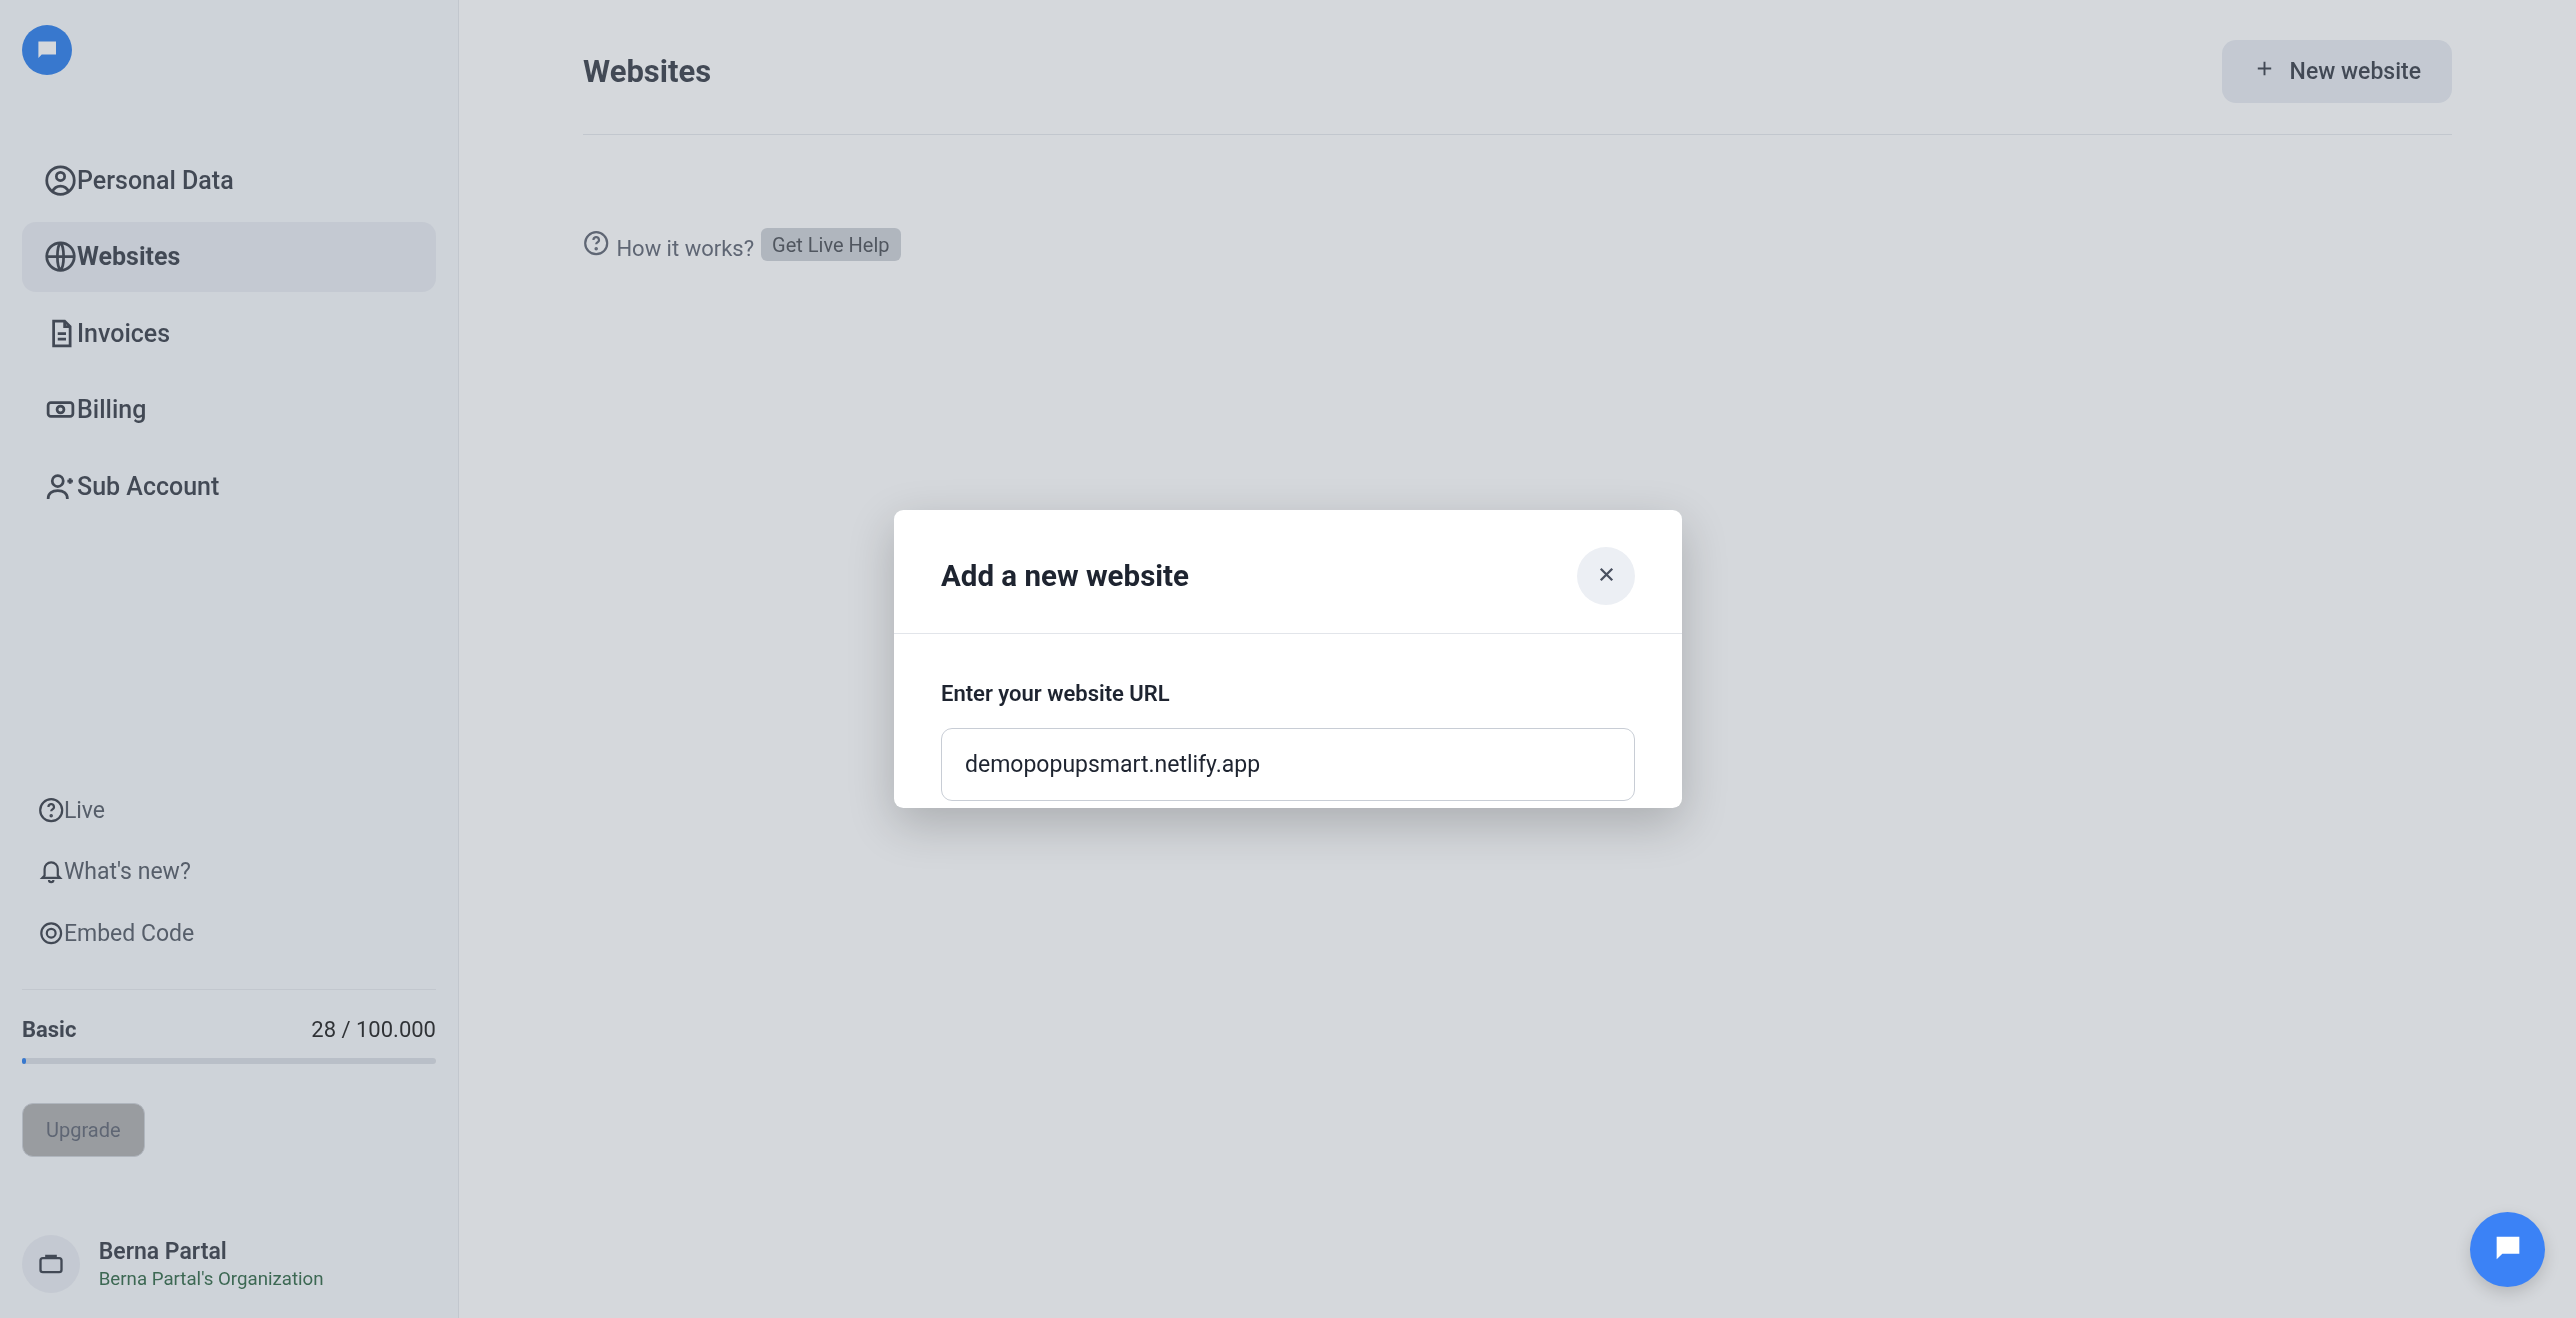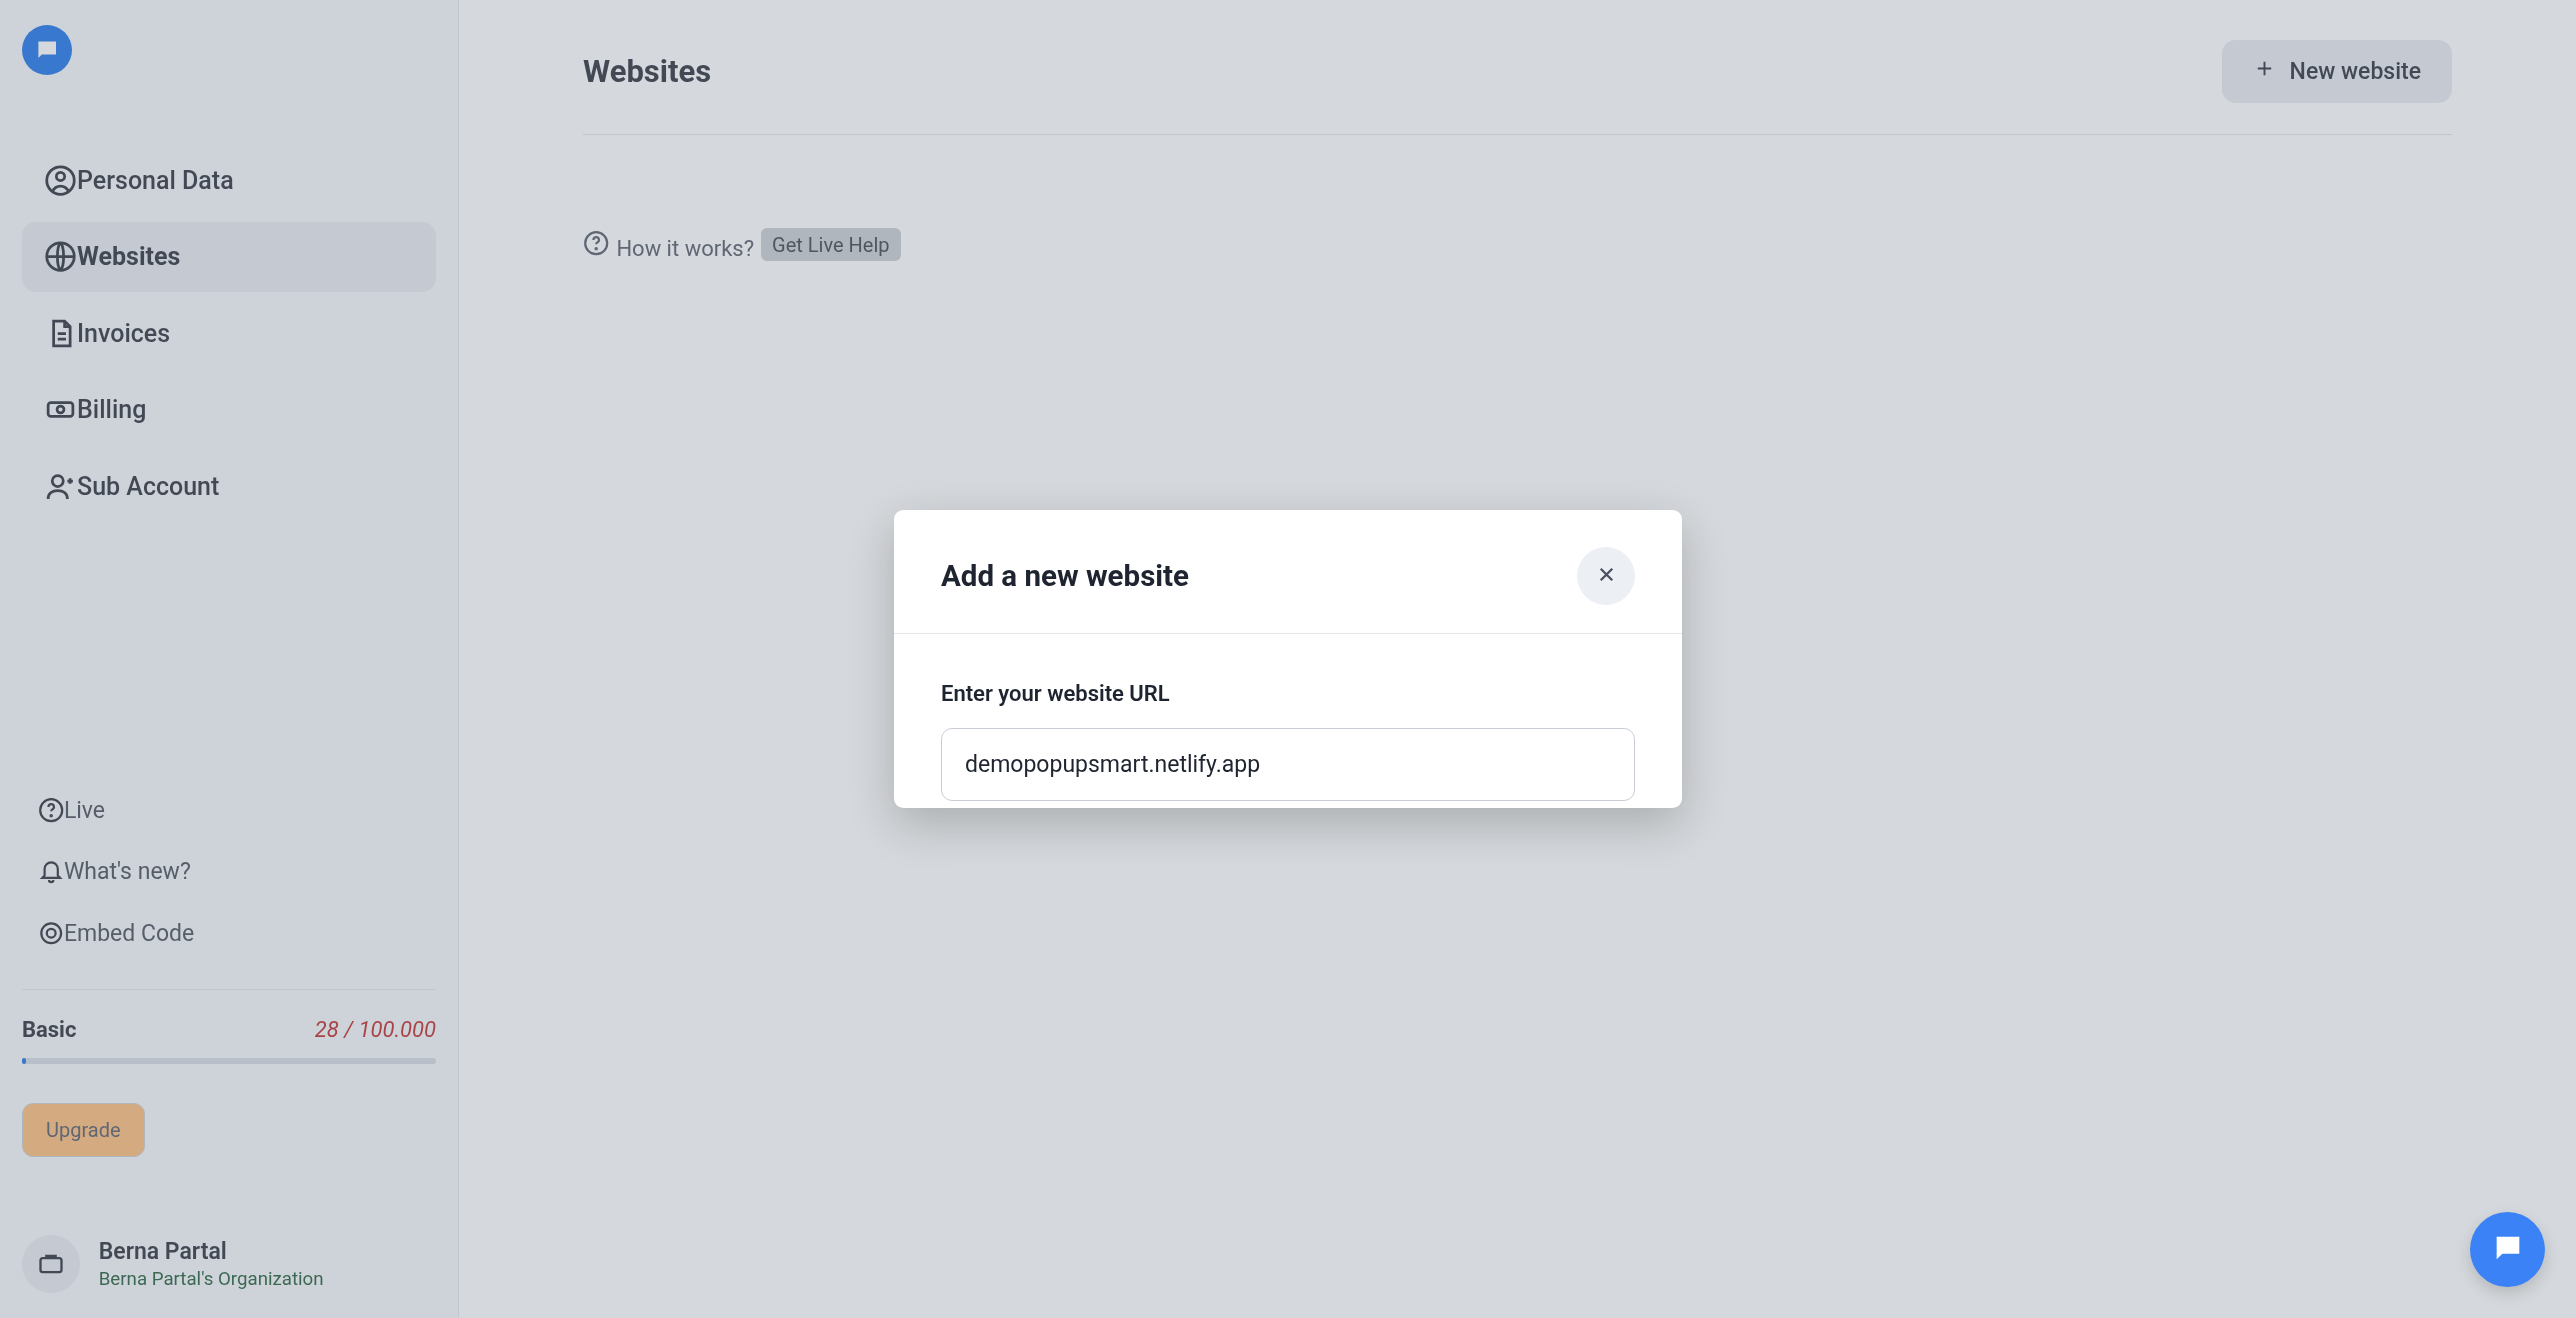--- a/index.html
+++ b/index.html
@@ -54,29 +54,29 @@
   .spacer{flex:1;}
 
   .secnav{display:flex;flex-direction:column;gap:12.4px;margin-top:31px;}
   .secnav .nav-item{font-size:23px;font-weight:400;padding:11px 15.5px;color:#3c4450;}
   .secnav .nav-icn{width:26.4px;height:26.4px;}
 
   .divider{height:0.8px;background:var(--border);margin:31px 0 28px;}
 
   .plan-row{display:flex;justify-content:space-between;align-items:center;font-size:22px;margin-bottom:15.5px;}
   .plan-name{font-weight:700;text-align:right;}
-  .plan-usage{color:#b91c1c;font-style:italic;}
+  .plan-usage{color:#000000;}
   .plan-bar{height:6.2px;width:100%;border-radius:3.1px;background:#d5d9e0;position:relative;margin-bottom:39px;}
   .plan-bar::after{content:"";position:absolute;left:0;top:0;height:100%;width:1%;background:var(--brand);border-radius:3.1px;}
   .upgrade{
     border:0.8px solid var(--badge);
     border-radius:11px;
     padding:14px 23px;
     font-size:20px;color:#4a5160;
-    background:#fdba74;
+    background:#a3a3a3;
     width:max-content;
     cursor:pointer;
   }
 
   .user-card{display:flex;gap:18.7px;align-items:center;margin-top:78px;}
   .user-ava{
     width:58px;height:58px;border-radius:50%;
     background:#e5e9f0;
     display:flex;align-items:center;justify-content:center;
   }

